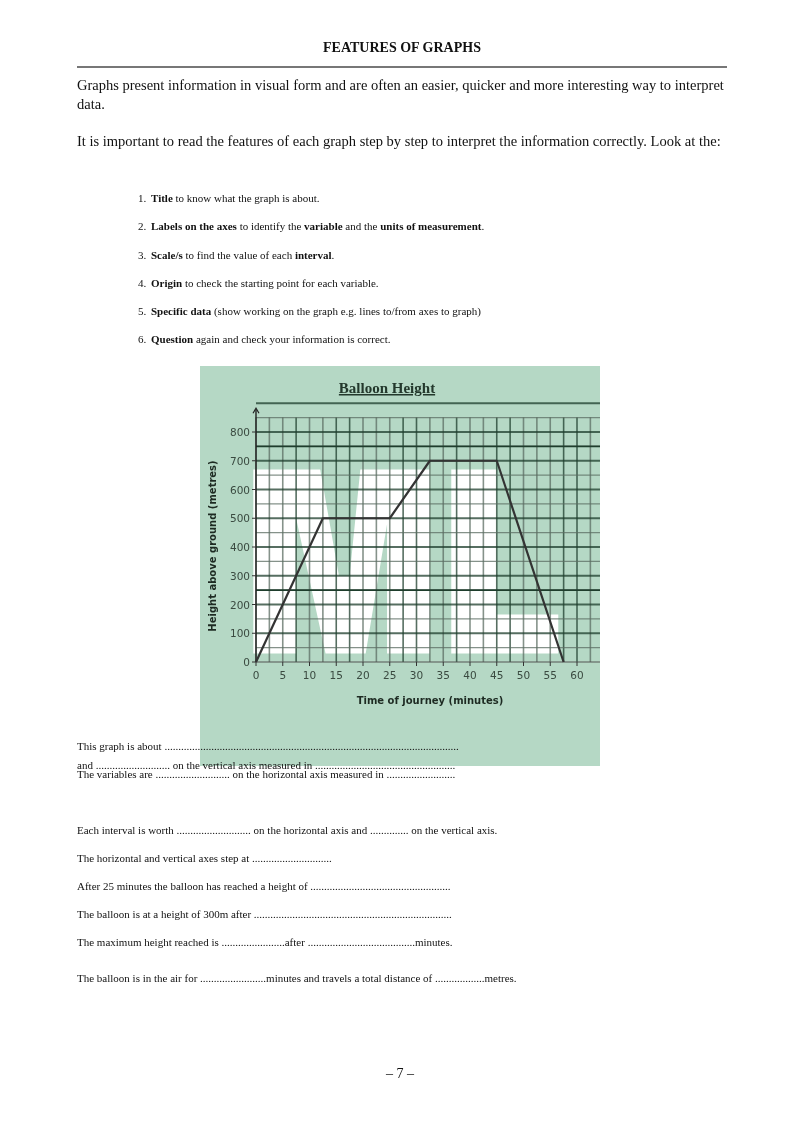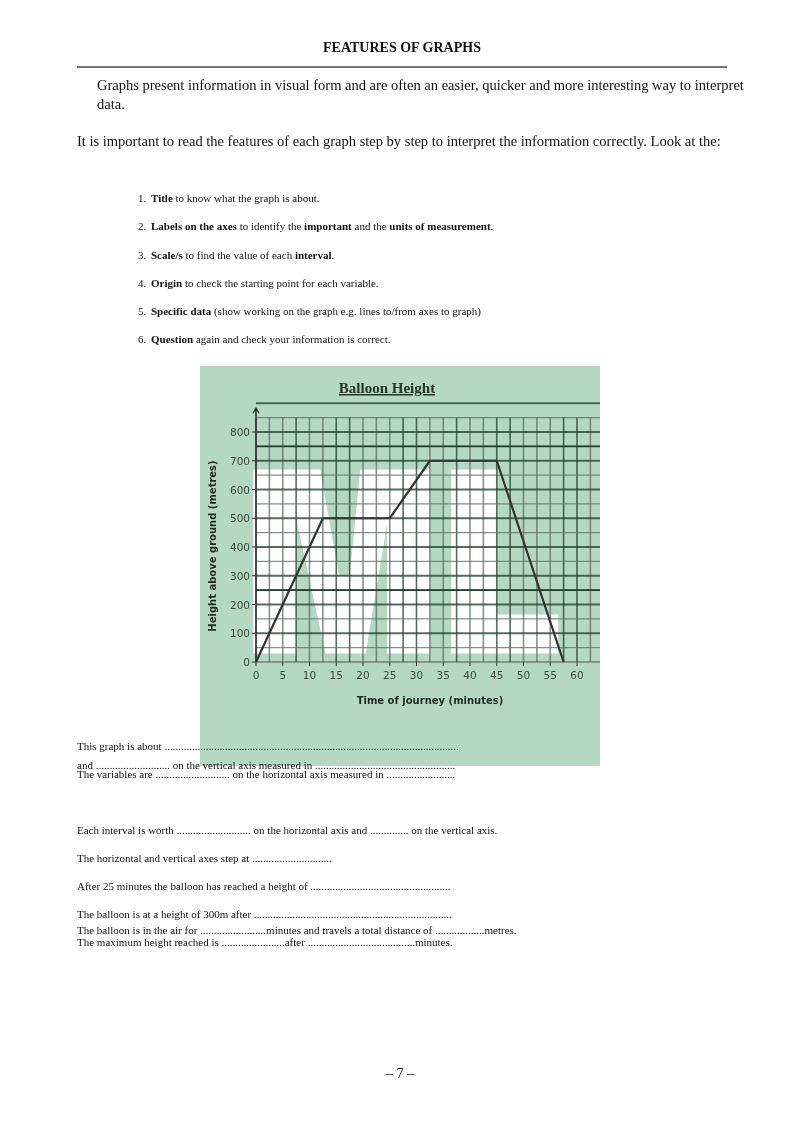--- a/index.html
+++ b/index.html
@@ -1,41 +1,41 @@
 <!DOCTYPE html>
 <html><head>
 <meta charset="utf-8">
 <style>
   html, body { margin: 0; padding: 0; background: #ffffff; }
   body { width: 800px; height: 1131px; position: relative; font-family: "Liberation Serif", "DejaVu Serif", serif; color: #111; }
   .page-title { position: absolute; left: 77px; width: 650px; top: 40px; text-align: center; font-weight: bold; font-size: 14px; }
   .title-rule { position: absolute; left: 77px; width: 650px; top: 66px; height: 2px; background: #777; }
   .para { position: absolute; left: 77px; width: 650px; font-size: 14.5px; line-height: 19px; }
-  .p1 { top: 76px; margin-left: 20px; }
+  .p1 { top: 76px; }
   .p2 { top: 132px; }
   ol.features { position: absolute; left: 125px; top: 189px; margin: 0; padding: 0 0 0 24px; font-size: 11px; list-style: decimal; }
   ol.features li { height: 28.3px; line-height: 19px; padding-left: 2px; }
   ol.features b { font-weight: bold; }
   .chart-box { position: absolute; left: 200px; top: 366px; width: 400px; height: 400px; background: #b5d8c5; }
   .chart-box svg { position: absolute; left: 0; top: 0; }
   .blank-line { position: absolute; left: 77px; font-size: 11px; line-height: 19px; white-space: nowrap; }
   .page-number { position: absolute; left: 0; width: 800px; top: 1066px; text-align: center; font-size: 14px; }
 </style>
 </head>
 <body>
 
 <div class="page-title">FEATURES OF GRAPHS</div>
 <div class="title-rule"></div>
 
 <div class="para p1">Graphs present information in visual form and are often an easier, quicker and more interesting way to interpret data.</div>
 <div class="para p2">It is important to read the features of each graph  step by step to interpret the information correctly. Look at the:</div>
 
 <ol class="features">
   <li><b>Title</b><span> to know what the graph is about.</span></li>
-  <li><b>Labels on the axes</b><span> to identify the </span><b>important</b><span> and the </span><b>units of measurement</b><span>.</span></li>
+  <li><b>Labels on the axes</b><span> to identify the </span><b>variable</b><span> and the </span><b>units of measurement</b><span>.</span></li>
   <li><b>Scale/s</b><span> to find the value of each </span><b>interval</b><span>.</span></li>
   <li><b>Origin</b><span> to check the starting point for each variable.</span></li>
   <li><b>Specific data</b><span> (show working on the graph e.g. lines to/from axes to graph)</span></li>
   <li><b>Question</b><span> again and check your information is correct.</span></li>
 </ol>
 
 <div class="chart-box">
   <svg id="chart-svg" width="400" height="400">
     <g id="watermark">
         <polygon points="53.325,103.37500000000003 120.19999999999999,103.37500000000003 138.925,209.75 149.625,209.75 160.325,103.37500000000003 229.875,103.37500000000003 229.875,287.375 187.075,287.375 187.075,158 165.675,287.375 125.55,287.375 96.125,152.25 96.125,287.375 53.325,287.375" fill="#ffffff"></polygon>
@@ -158,15 +158,15 @@
 </div>
 
 <div class="blank-line" style="top:737px">This graph is about ...........................................................................................................</div>
 <div class="blank-line" style="top:765px">The variables are ........................... on the horizontal axis measured in .........................</div>
 <div class="blank-line" style="top:756px">and ........................... on the vertical axis measured in ...................................................</div>
 <div class="blank-line" style="top:821px">Each interval is worth  ...........................  on the horizontal axis and .............. on the vertical axis.</div>
 <div class="blank-line" style="top:849px">The horizontal and vertical axes step at .............................</div>
 <div class="blank-line" style="top:877px">After 25 minutes the balloon has reached a height of ...................................................</div>
 <div class="blank-line" style="top:905px">The balloon is at a height of 300m after ........................................................................</div>
 <div class="blank-line" style="top:933px">The maximum height reached is .......................after .......................................minutes.</div>
-<div class="blank-line" style="top:921px">The balloon is in the air for ........................minutes and travels a total distance of ..................metres.</div>
+<div class="blank-line" style="top:969px">The balloon is in the air for ........................minutes and travels a total distance of ..................metres.</div>
 
 <div class="page-number">– 7 –</div>
 
 </body></html>

